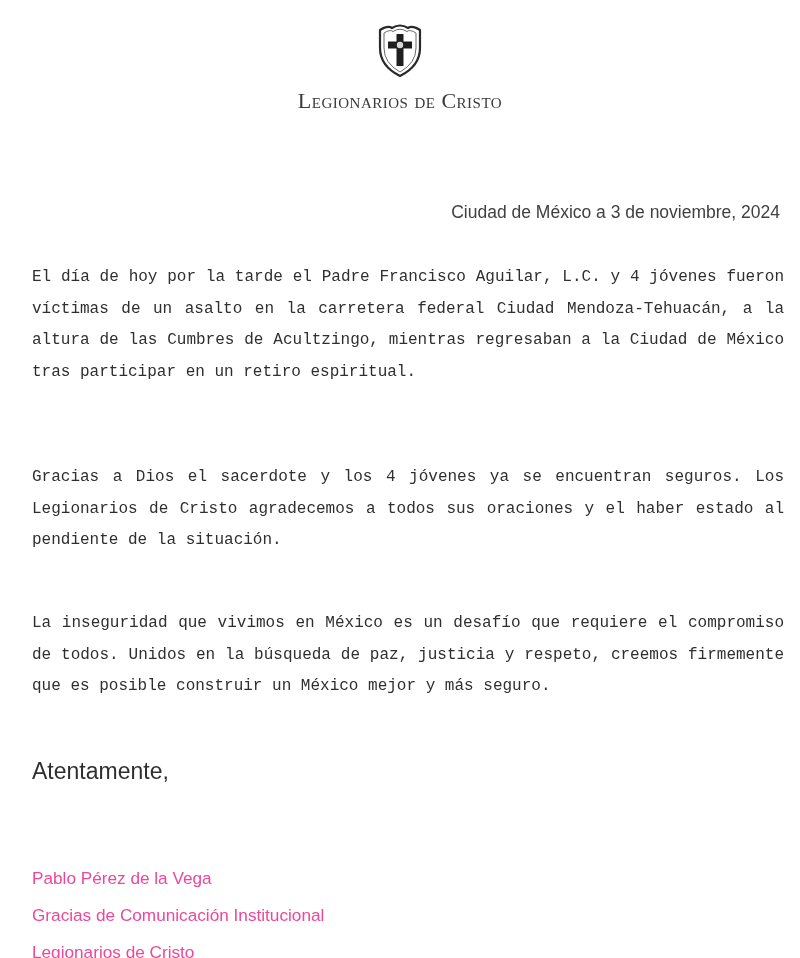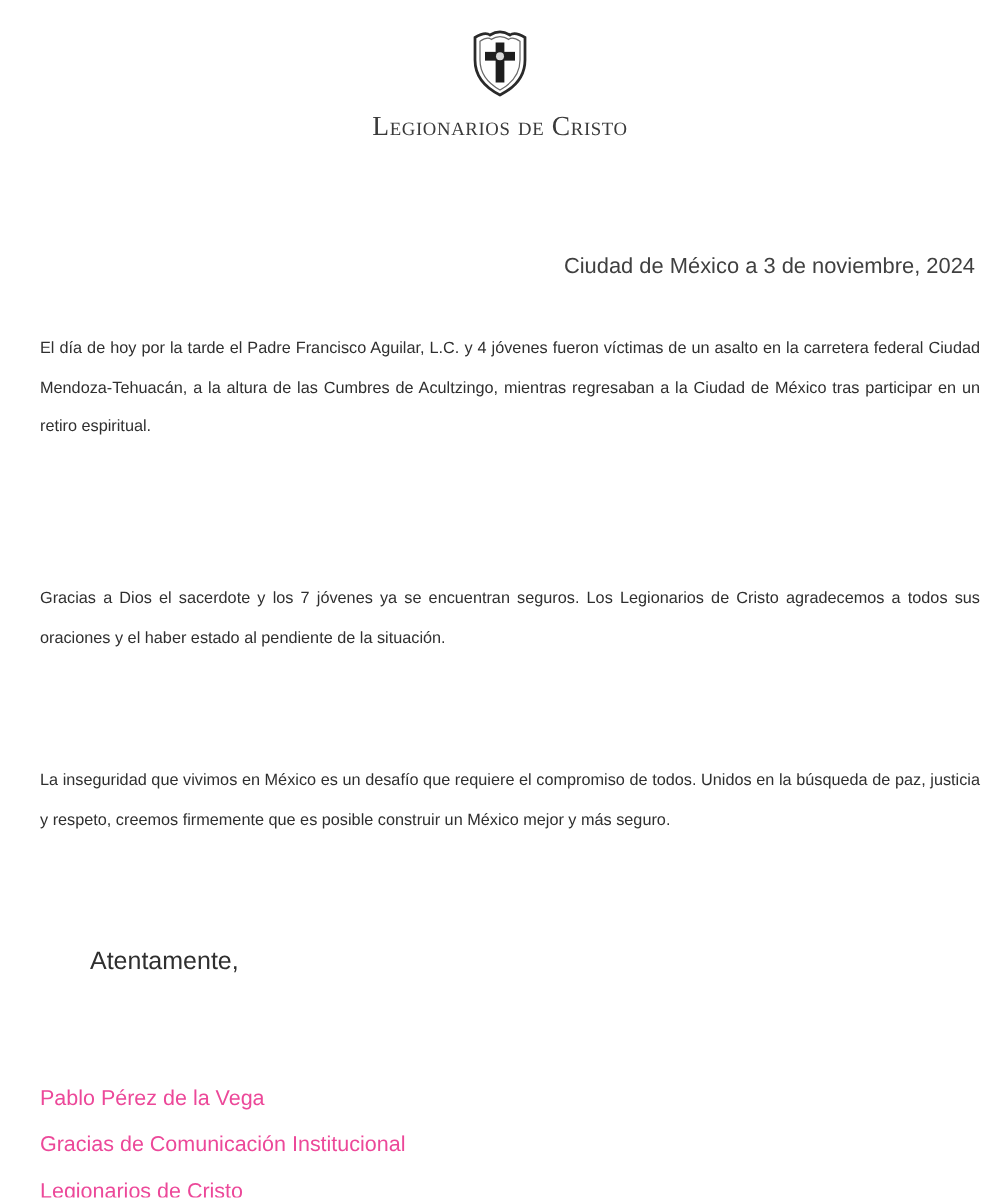--- a/index.html
+++ b/index.html
@@ -40,35 +40,35 @@
       position: absolute;
       top: 202px;
       right: 20px;
       font-size: 17.5px;
       color: #404040;
     }
     .body-text {
       position: absolute;
       left: 32px;
       width: 752px;
-      font-size: 13px;
+      font-size: 16px;
       line-height: 31.5px;
       text-align: justify;
       color: #2f2f2f;
+      font-family: Liberation Mono, monospace;
     }
     .p1 { top: 262px; }
     .p2 { top: 462px; }
     .p3 { top: 608px; }
     .closing {
       position: absolute;
       left: 32px;
       top: 758px;
-      font-size: 20px;
+      font-size: 23px;
       color: #2f2f2f;
-      margin-left: 40px;
     }
     .signature {
       position: absolute;
       left: 32px;
       top: 860px;
       font-size: 17.2px;
       line-height: 37px;
       color: #ec4899;
     }
     .signature div { white-space: nowrap; }
@@ -87,21 +87,21 @@
     <rect x="14" y="19.5" width="24" height="7" fill="#1e1e1e"></rect>
 
     <circle cx="26" cy="23" r="3.2" fill="#d8d8d8"></circle>
   </svg>
   <div class="org-name">Legionarios de Cristo</div>
 </div>
 
 <div class="date">Ciudad de México a 3 de noviembre, 2024</div>
 
 <div class="body-text p1">El día de hoy por la tarde el Padre Francisco Aguilar, L.C. y 4 jóvenes fueron víctimas de un asalto en la carretera federal Ciudad Mendoza-Tehuacán, a la altura de las Cumbres de Acultzingo, mientras regresaban a la Ciudad de México tras participar en un retiro espiritual.</div>
-<div class="body-text p2">Gracias a Dios el sacerdote y los 7 jóvenes ya se encuentran seguros. Los Legionarios de Cristo agradecemos a todos sus oraciones y el haber estado al pendiente de la situación.</div>
+<div class="body-text p2">Gracias a Dios el sacerdote y los 4 jóvenes ya se encuentran seguros. Los Legionarios de Cristo agradecemos a todos sus oraciones y el haber estado al pendiente de la situación.</div>
 <div class="body-text p3">La inseguridad que vivimos en México es un desafío que requiere el compromiso de todos. Unidos en la búsqueda de paz, justicia y respeto, creemos firmemente que es posible construir un México mejor y más seguro.</div>
 
 <div class="closing">Atentamente,</div>
 
 <div class="signature">
   <div>Pablo Pérez de la Vega</div>
   <div>Gracias de Comunicación Institucional</div>
   <div>Legionarios de Cristo</div>
 </div>
 

